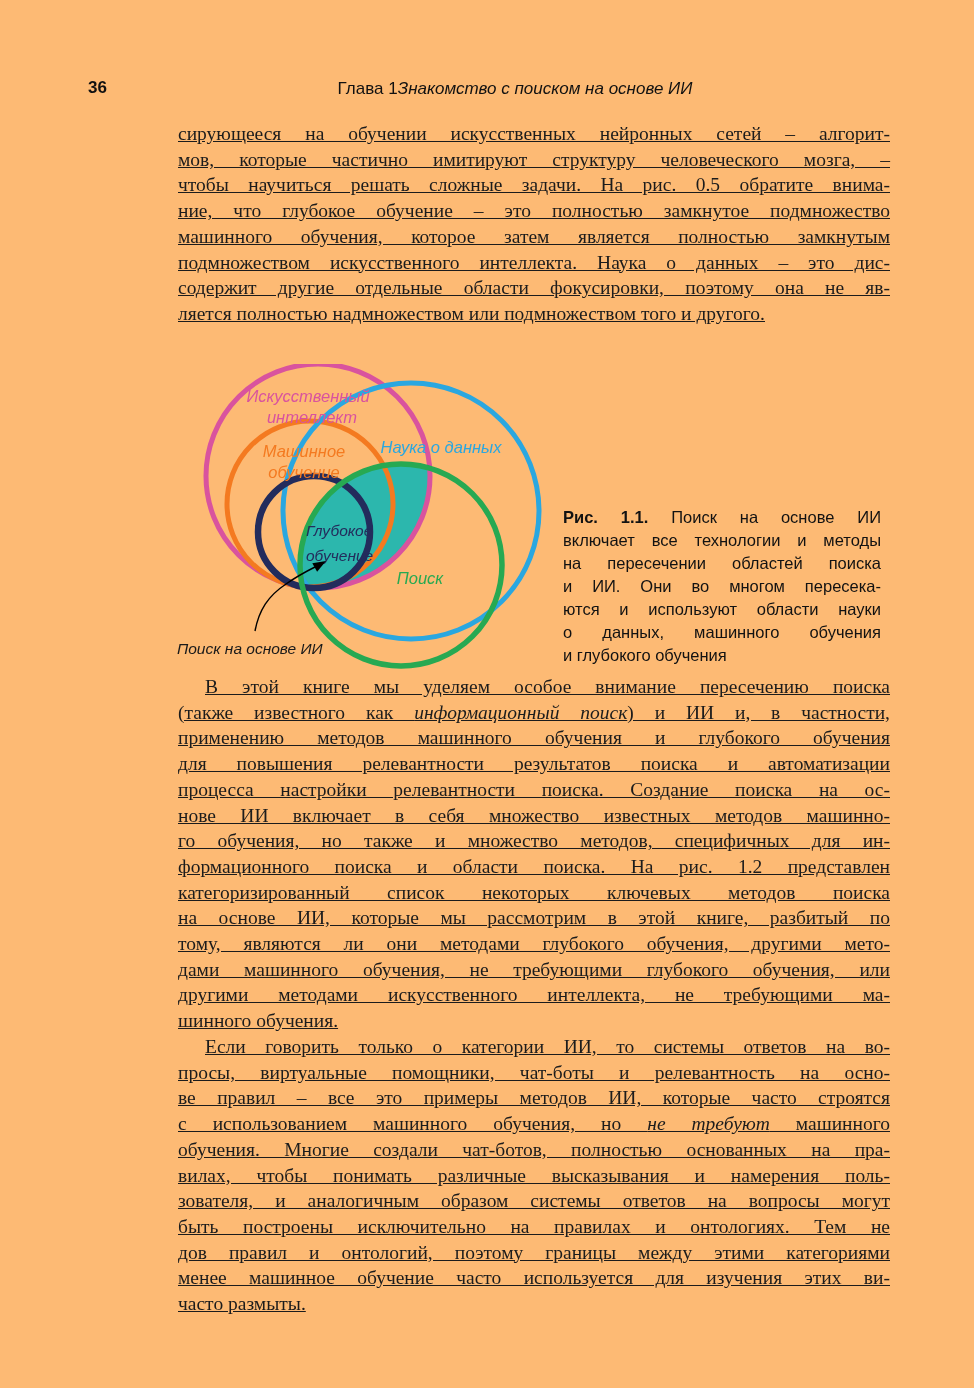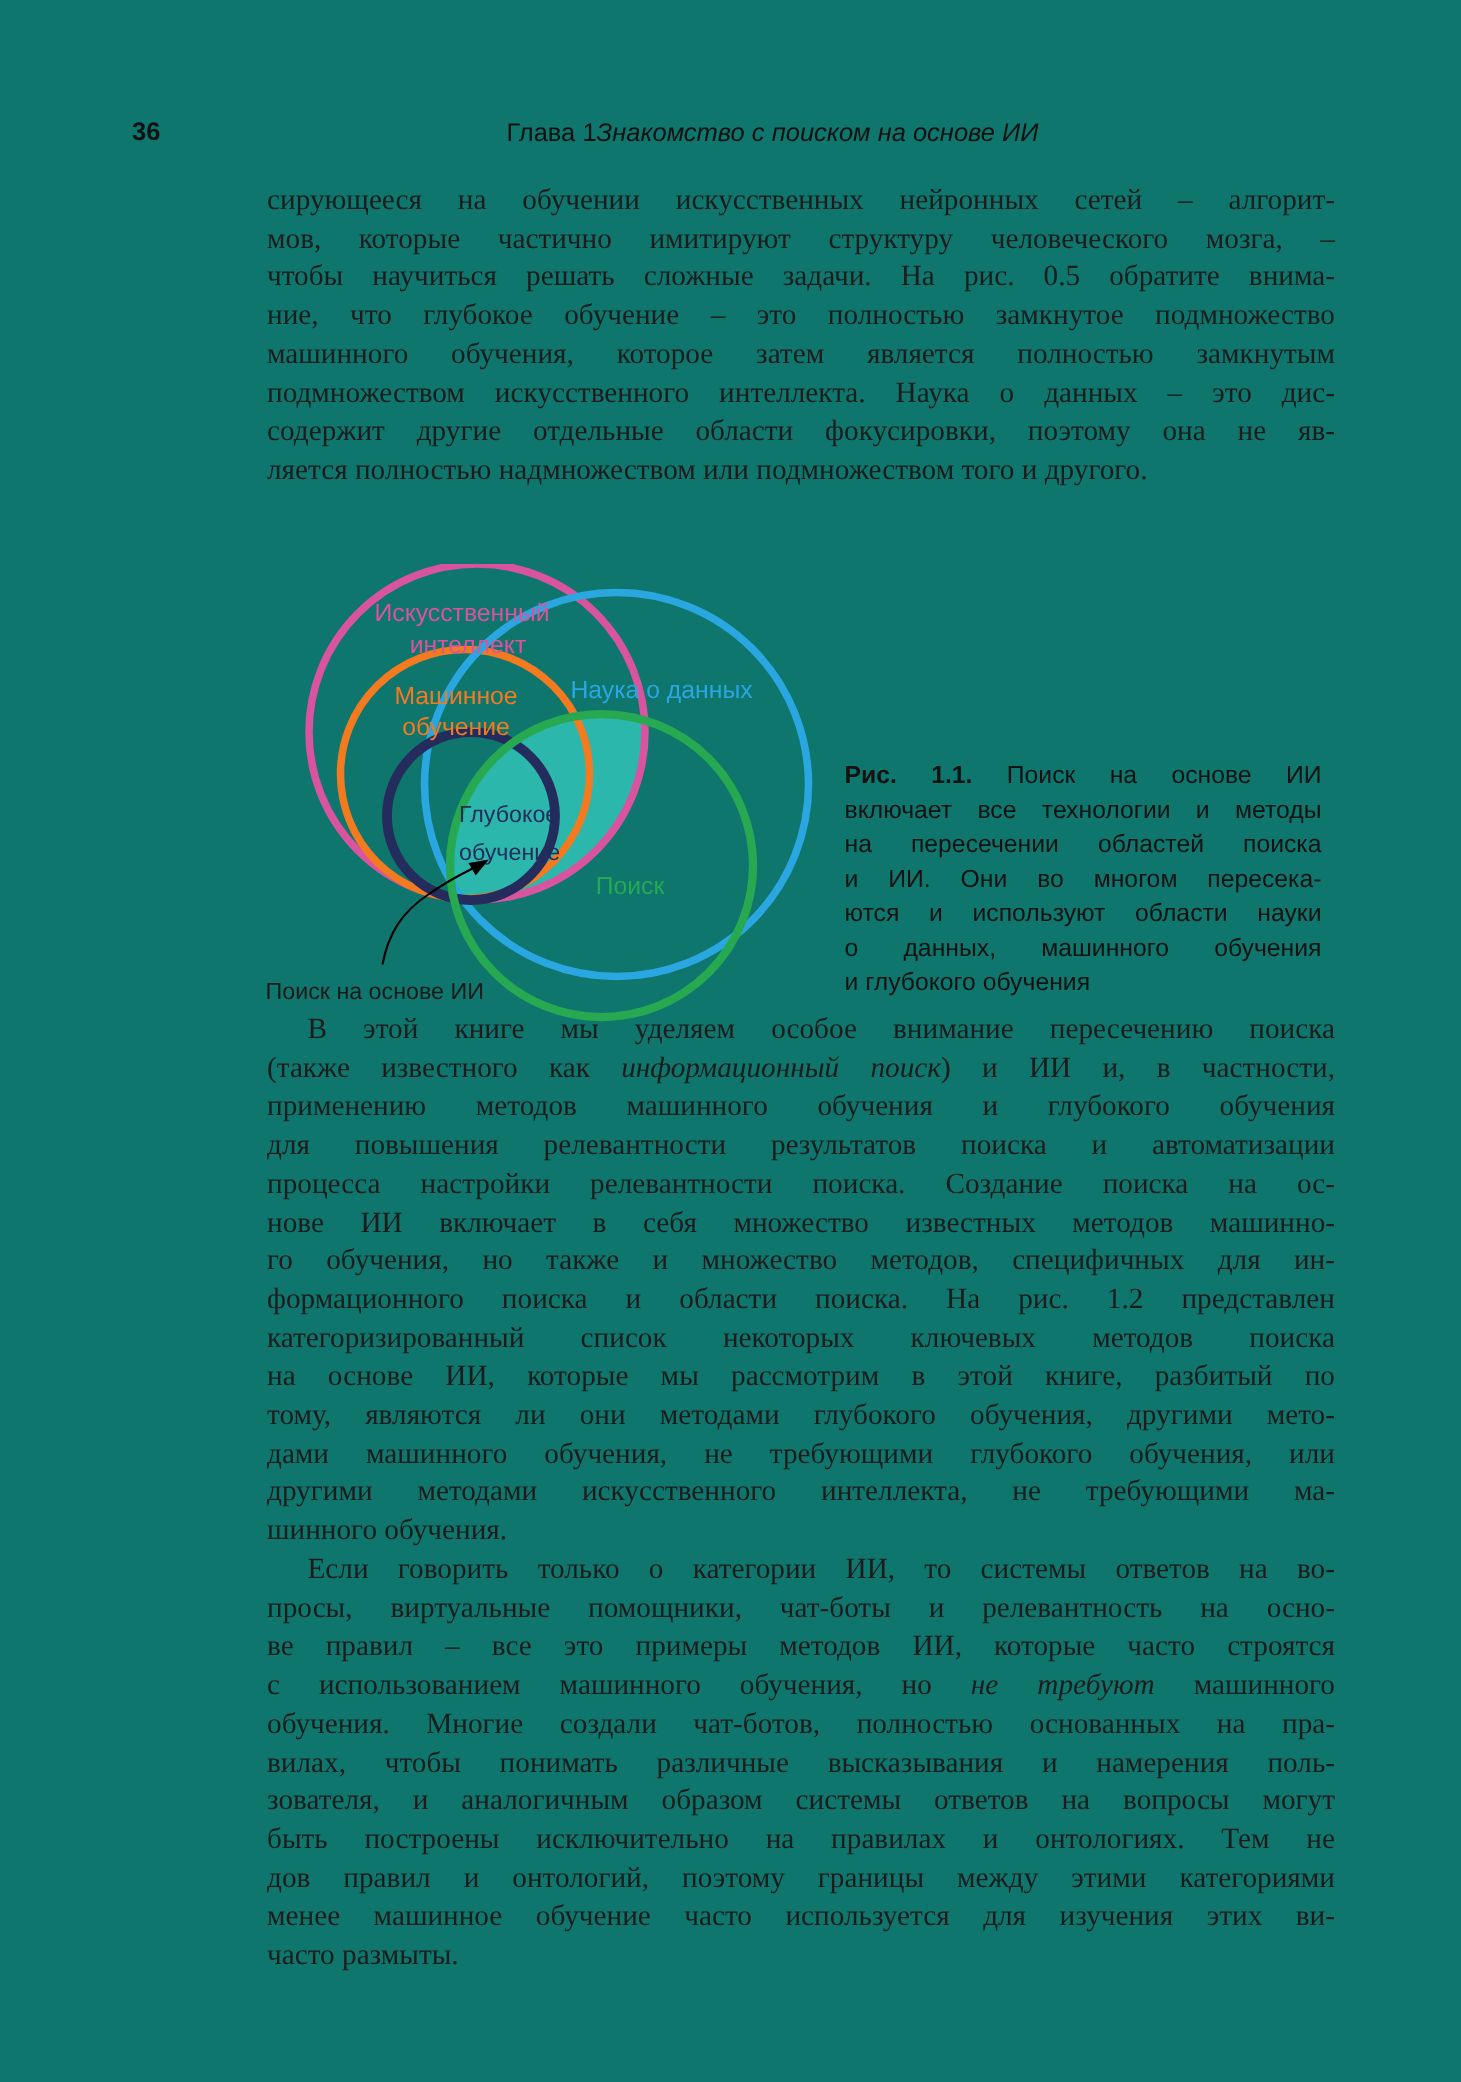--- a/index.html
+++ b/index.html
@@ -1,48 +1,48 @@
 <!DOCTYPE html>
 <html lang="ru"><head>
 <meta charset="utf-8">
 <style>
   html,body { margin:0; padding:0; background:#e8e8e8; }
   .page {
     position:relative; width:974px; height:1388px; margin:0 auto;
-    background:#0f766e; overflow:hidden;
+    background:#fdba74; overflow:hidden;
     font-family:"Liberation Serif", serif; color:#1e1e1e;
   }
   .pageno {
     position:absolute; left:88px; top:78px;
     font-family:"Liberation Sans", sans-serif; font-weight:bold;
     font-size:17px; color:#111;
   }
   .runhead {
     position:absolute; left:56px; top:79px; width:918px;
     text-align:center; font-family:"Liberation Sans", sans-serif;
     font-size:17px; color:#111; white-space:nowrap;
   }
   .runhead .chapter { }
   .runhead .rtitle  { font-style:italic; }
 
   .para {
     position:absolute; left:178px; width:712px;
-    font-size:19.5px; line-height:25.7px; color:#1c1c1c;
+    font-size:19.5px; line-height:25.7px; color:#1c1c1c;text-decoration:underline;
   }
   .p1 { top:121px; }
   .p2 { top:674px; }
   .p3 { top:1034px; }
 
   .tline { text-align:justify; text-align-last:justify; white-space:normal; }
   .tline.last { text-align-last:left; }
   .tline.ind  { text-indent:27px; }
   .it { font-style:italic; }
   .bd { font-weight:bold; }
 
-  .figure { position:absolute; left:160px; top:376px; width:400px; height:318px; }
+  .figure { position:absolute; left:160px; top:364px; width:400px; height:318px;font-style:italic; }
   .figure svg { display:block; }
   .vlabel {
     font-family:"Liberation Sans", sans-serif; font-size:16.5px;
   }
   .vlabel.small { font-size:15.5px; }
 
   .caption {
     position:absolute; left:563px; top:506px; width:318px;
     font-family:"Liberation Sans", sans-serif; font-size:16.5px;
     line-height:23px; color:#121212;

